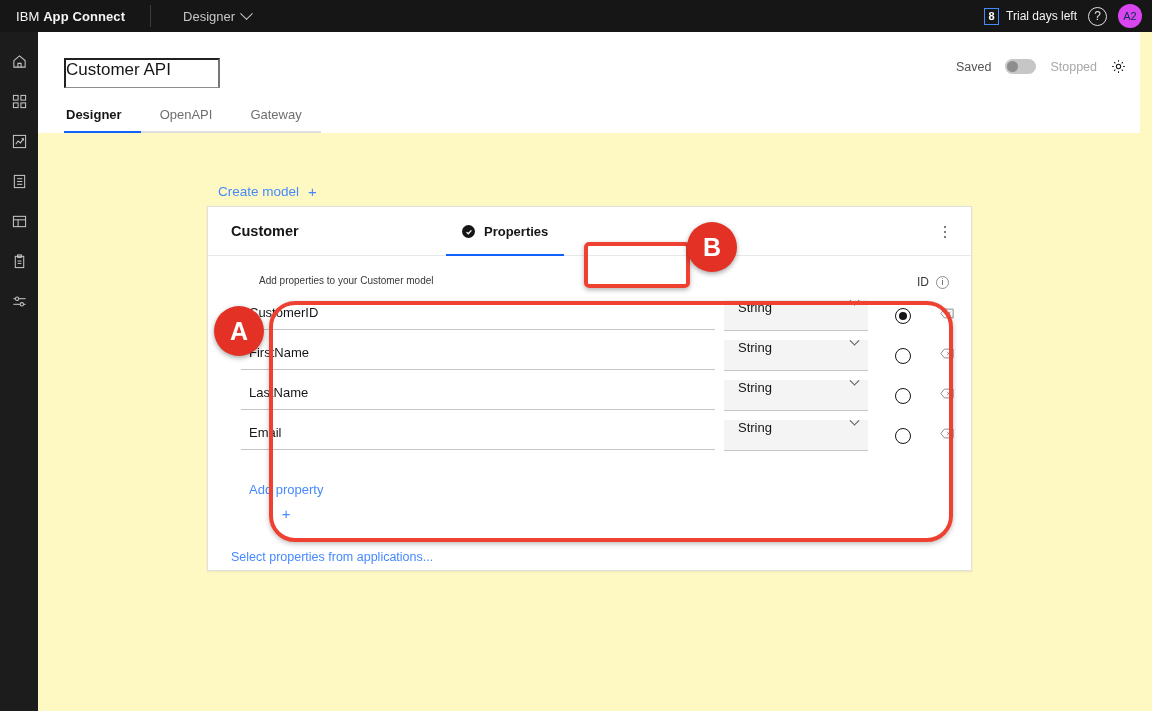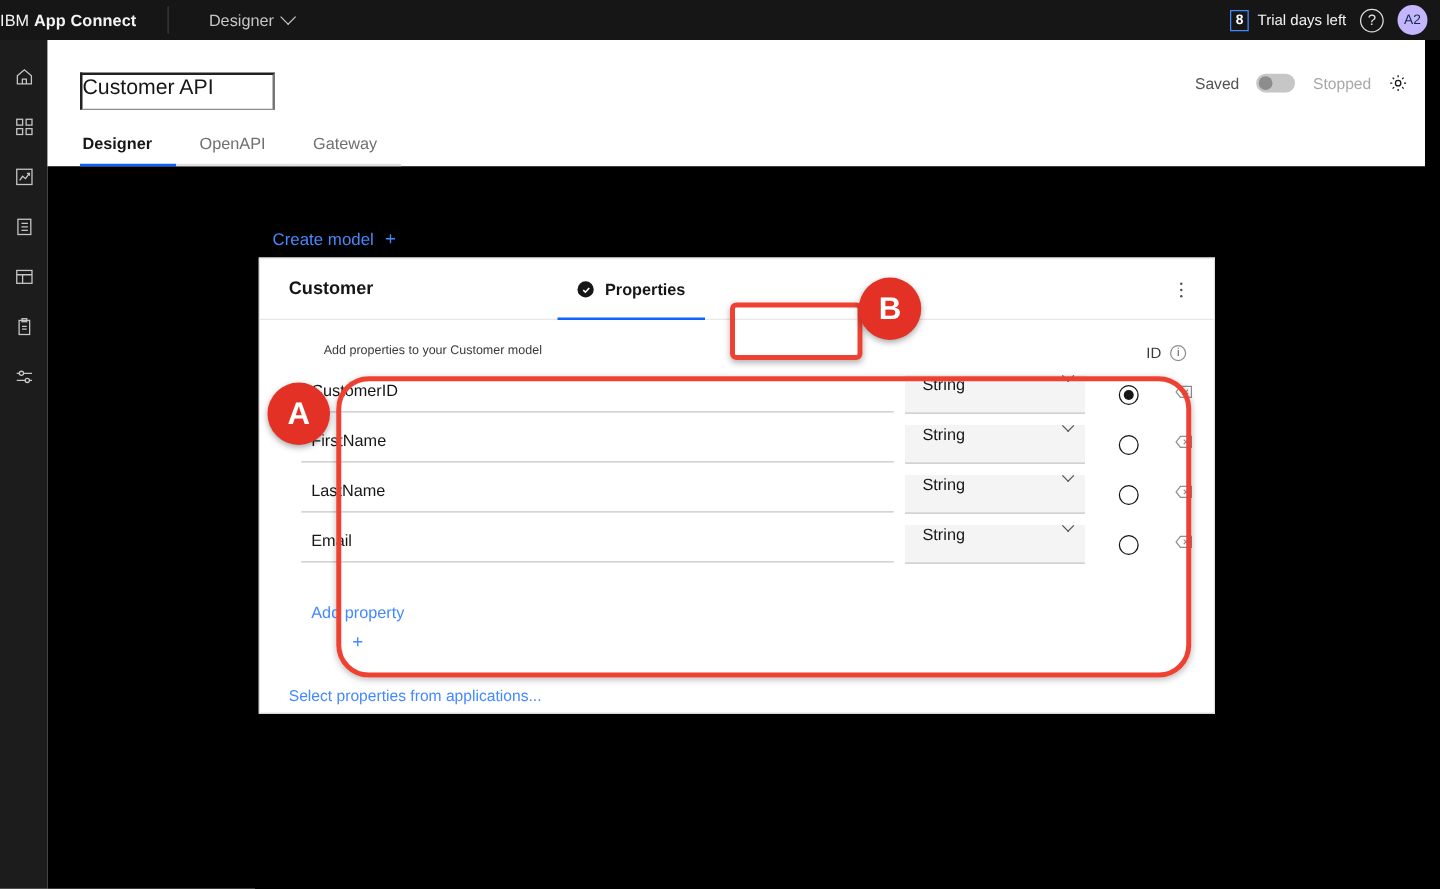--- a/index.html
+++ b/index.html
@@ -15,20 +15,21 @@
   
   .topbar {
     position: absolute;
     left: 0; top: 0;
     width: 1152px; height: 32px;
     background: #161616;
     display: flex;
     align-items: center;
   }
   .brand {
+    padding-left: 16px;
     font-size: 13px;
     color: #f4f4f4;
     letter-spacing: .1px;
     white-space: nowrap;
   }
   .brand .light { font-weight: 400; }
   .brand .bold  { font-weight: 700; }
 
   .topbar-divider {
     width: 1px; height: 22px;
@@ -72,21 +73,21 @@
     border: 1.3px solid #e0e0e0;
     border-radius: 50%;
     color: #e0e0e0;
     font-size: 12px;
     display: flex; align-items: center; justify-content: center;
     cursor: pointer;
   }
   .avatar {
     width: 24px; height: 24px;
     border-radius: 50%;
-    background: #c4b5fd;
+    background: #d946ef;
     color: #0b2f4d;
     font-size: 11px; font-weight: 500;
     display: flex; align-items: center; justify-content: center;
     cursor: pointer;
   }
 
   
   .rail {
     position: absolute;
     left: 0; top: 32px;
@@ -102,21 +103,21 @@
     display: flex; align-items: center; justify-content: center;
     cursor: pointer;
   }
   .rail-item svg { display: block; }
 
   
   .content {
     position: absolute;
     left: 38px; top: 32px;
     width: 1114px; height: 679px;
-    background: #000000;
+    background: #fef9c3;
   }
 
   .page-header {
     position: absolute;
     left: 0; top: 0;
     width: 1102px; height: 101px;
     background: #ffffff;
   }
   .page-title {
     position: absolute;

